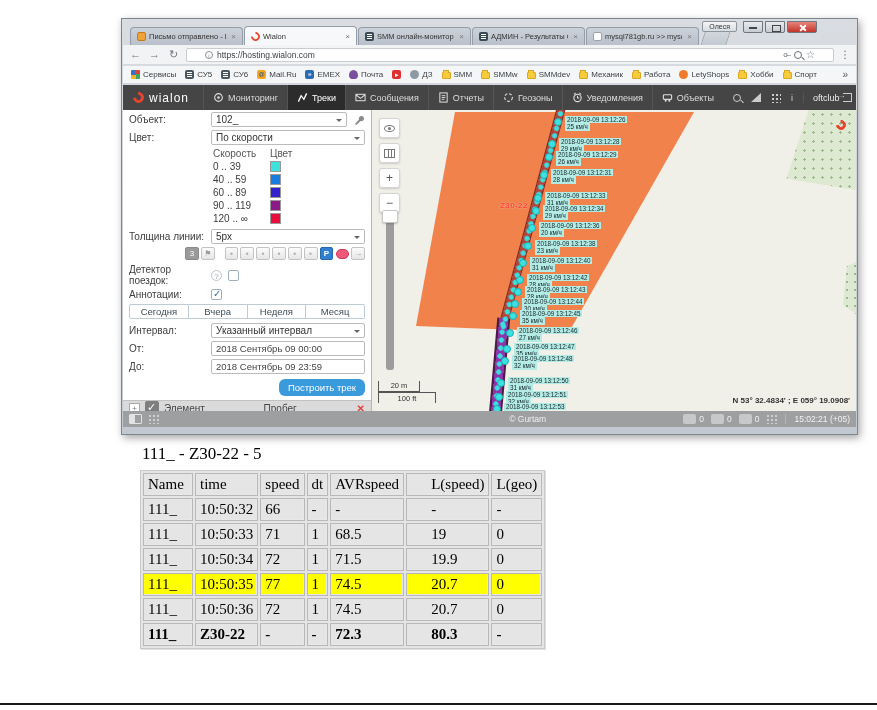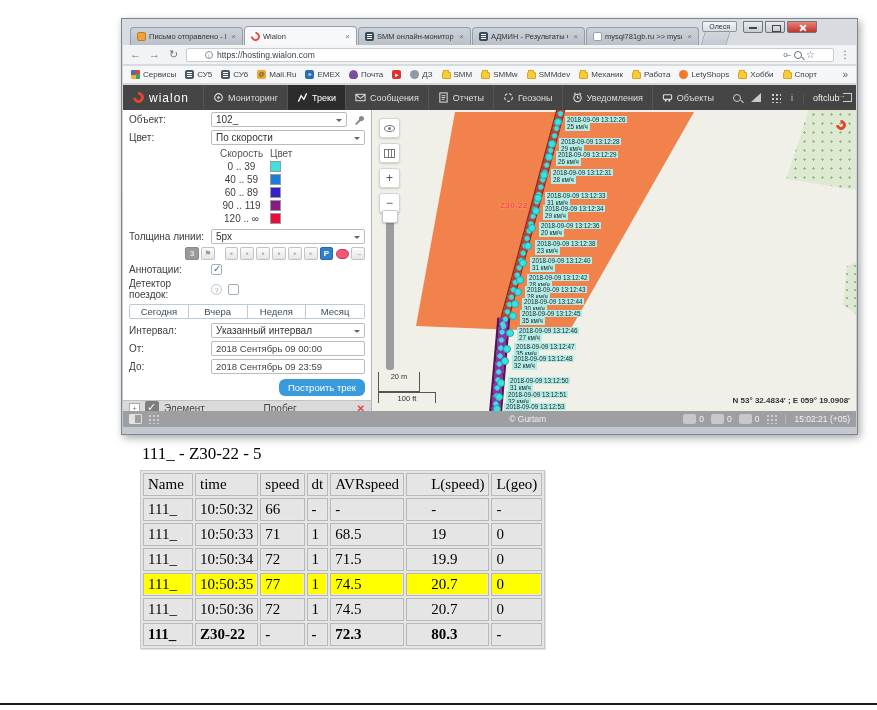--- a/index.html
+++ b/index.html
@@ -97,21 +97,21 @@
   .content { flex:1; display:flex; min-height:0; }
 
   
   .panel { width:249px; flex:none; background:#fff; border-right:1px solid #b5b5b5; display:flex; flex-direction:column; overflow:hidden; font-size:10px; color:#3d3d3d; }
   .p-row { display:flex; align-items:center; margin:2px 6px 1px; }
   .p-label { width:82px; flex:none; }
   .sel { flex:1; height:15px; border:1px solid #bbb; background:#fff; border-radius:2px; display:flex; align-items:center; padding:0 4px; position:relative; color:#333; }
   .sel::after { content:""; position:absolute; right:4px; top:6px; border:3px solid transparent; border-top-color:#666; }
   .inp { flex:1; height:15px; border:1px solid #bbb; background:#fff; border-radius:2px; font-size:9.5px; color:#444; padding:0 4px; font-family:"Liberation Sans",sans-serif; }
   .wrench { flex:none; margin-left:6px; width:12px; height:12px; }
-  .legend { margin:1px 6px 2px 90px;text-align:center; }
+  .legend { margin:1px 6px 2px 90px; }
   .lg-head, .lg-row { display:flex; align-items:center; height:13px; }
   .lg-head span { color:#555; }
   .lg-c1 { width:57px; flex:none; }
   .swatch { width:11px; height:11px; border:1px solid #999; }
   .markers-row { display:flex; align-items:center; gap:2px; margin:2px 6px 2px 62px; }
   .mk { width:14px; height:13px; border:1px solid #c3c3c3; background:linear-gradient(#fbfbfb,#e6e6e6); border-radius:2px;
         font-size:8px; color:#aaa; text-align:center; line-height:12px; }
   .mk-count { background:#9a9a9a; color:#fff; border-color:#8a8a8a; }
   .mk-flag::before { content:"\2691"; color:#9a9a9a; }
   .mk-dot::before { content:"\25AA"; }
@@ -166,21 +166,21 @@
   .map-ctrls { position:absolute; left:7px; top:8px; width:22px; display:flex; flex-direction:column; gap:5px; }
   .mbtn { width:21px; height:20px; background:#fff; border:1px solid #d4d4d4; border-radius:3px; box-shadow:0 1px 2px rgba(0,0,0,.15);
           display:flex; align-items:center; justify-content:center; color:#555; font-size:12px; }
   .eye { width:11px; height:7px; border:1.3px solid #777; border-radius:50%; position:relative; }
   .eye::before { content:""; position:absolute; left:3px; top:1px; width:3px; height:3px; border-radius:50%; background:#777; }
   .minimap { width:11px; height:9px; border:1.3px solid #777; position:relative; }
   .minimap::before { content:""; position:absolute; left:2.5px; top:-1px; width:1px; height:9px; background:#777; box-shadow:3px 0 0 #777; }
   .zslider { position:absolute; left:14px; top:100px; width:8px; height:160px; background:#9c9c9c; border-radius:3px; }
   .zhandle { position:absolute; left:-4px; top:0; width:16px; height:13px; background:#fff; border:1px solid #c9c9c9; border-radius:2px; box-shadow:0 1px 2px rgba(0,0,0,.2); }
   .scalebar { position:absolute; left:6px; bottom:8px; font-size:7.5px; color:#333; }
-  .scale-m { width:42px; border:1.5px solid #555; border-top:none; text-align:center; padding-bottom:10px;margin-top:24px; }
+  .scale-m { width:42px; border:1.5px solid #555; border-top:none; text-align:center; padding-bottom:1px;margin-top:24px; }
   .scale-ft { width:58px; border:1.5px solid #555; border-bottom:none; text-align:center; padding-top:1px; }
   .coords { position:absolute; right:6px; bottom:6px; font-size:8px; font-weight:bold; color:#333; }
   .watermark { position:absolute; right:10px; top:10px; width:10px; height:10px; border-radius:50%;
                border:3.5px solid #e8432f; border-left-color:transparent; transform:rotate(40deg); }
 
   
   .statusbar { height:16px; flex:none; background:#9d9fa1; display:flex; align-items:center; color:#f2f2f2; font-size:8.5px; padding:0 6px; gap:8px; }
   .sb-left { display:flex; gap:6px; width:243px; flex:none; }
   .sb-ico { width:13px; height:10px; border:1px solid #e3e3e3; border-radius:1px; position:relative; }
   .sb-ico.half::before { content:""; position:absolute; left:0; top:0; width:5px; height:8px; background:#e3e3e3; }
@@ -473,27 +473,27 @@
             <span class="mk mk-dot"></span>
             <span class="mk mk-dot"></span>
             <span class="mk mk-dot"></span>
             <span class="mk mk-dot"></span>
             <span class="mk mk-dot"></span>
             <span class="mk mk-p">P</span>
             <span class="mk mk-speeding"></span>
             <span class="mk mk-arrow"></span>
           </div>
           <div class="p-row">
-            <span class="p-label">Аннотации:</span>
-            <span class="chk on"></span>
-          </div>
-          <div class="p-row">
             <span class="p-label">Детектор поездок:</span>
             <span class="help"></span>
             <span class="chk"></span>
+          </div>
+          <div class="p-row">
+            <span class="p-label">Аннотации:</span>
+            <span class="chk on"></span>
           </div>
           <div class="quick">
               <button class="qbtn">Сегодня</button>
               <button class="qbtn">Вчера</button>
               <button class="qbtn">Неделя</button>
               <button class="qbtn">Месяц</button>
             </div>
           <div class="p-row">
             <span class="p-label">Интервал:</span>
             <span class="sel">

